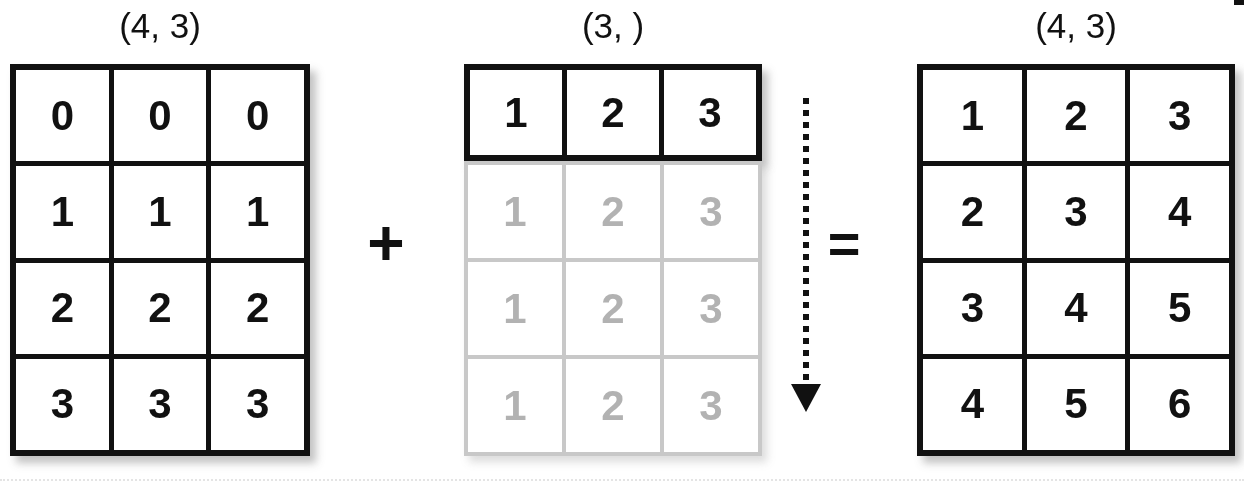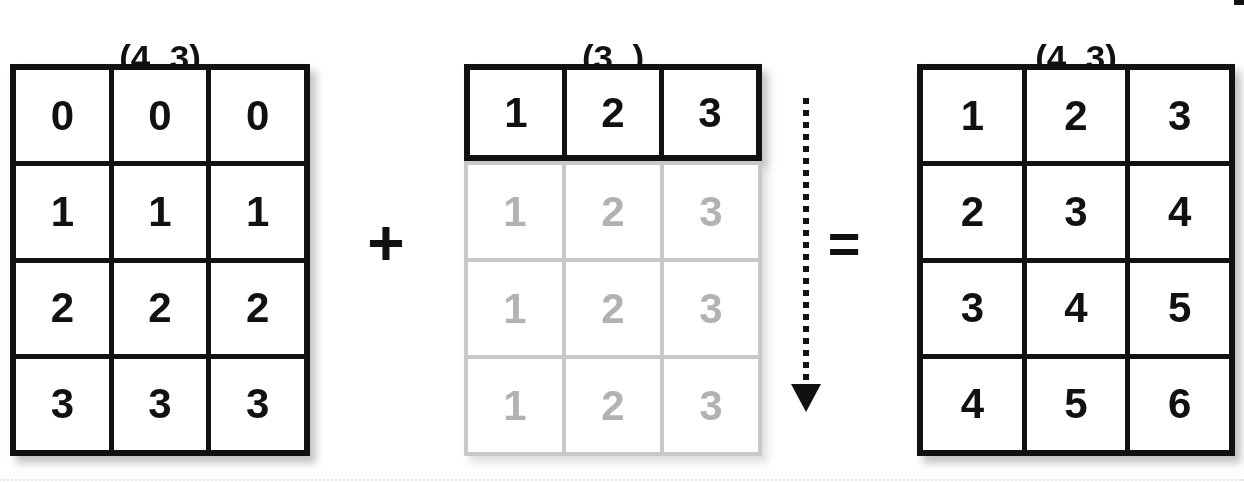--- a/index.html
+++ b/index.html
@@ -13,24 +13,23 @@
   }
 
   
   .shape-label {
     position: absolute;
     top: 0;
     height: 52px;
     display: flex;
     align-items: center;
     justify-content: center;
-    font-weight: bold;
+    font-weight: normal;
     font-size: 35px;
     color: #111111;
-    margin-top: 32px;
   }
   #label-left   { left: 10px;  width: 300px; }
   #label-middle { left: 464px; width: 298px; }
   #label-right  { left: 917px; width: 318px; }
 
   
   .matrix {
     position: absolute;
     display: grid;
     gap: 5px;

